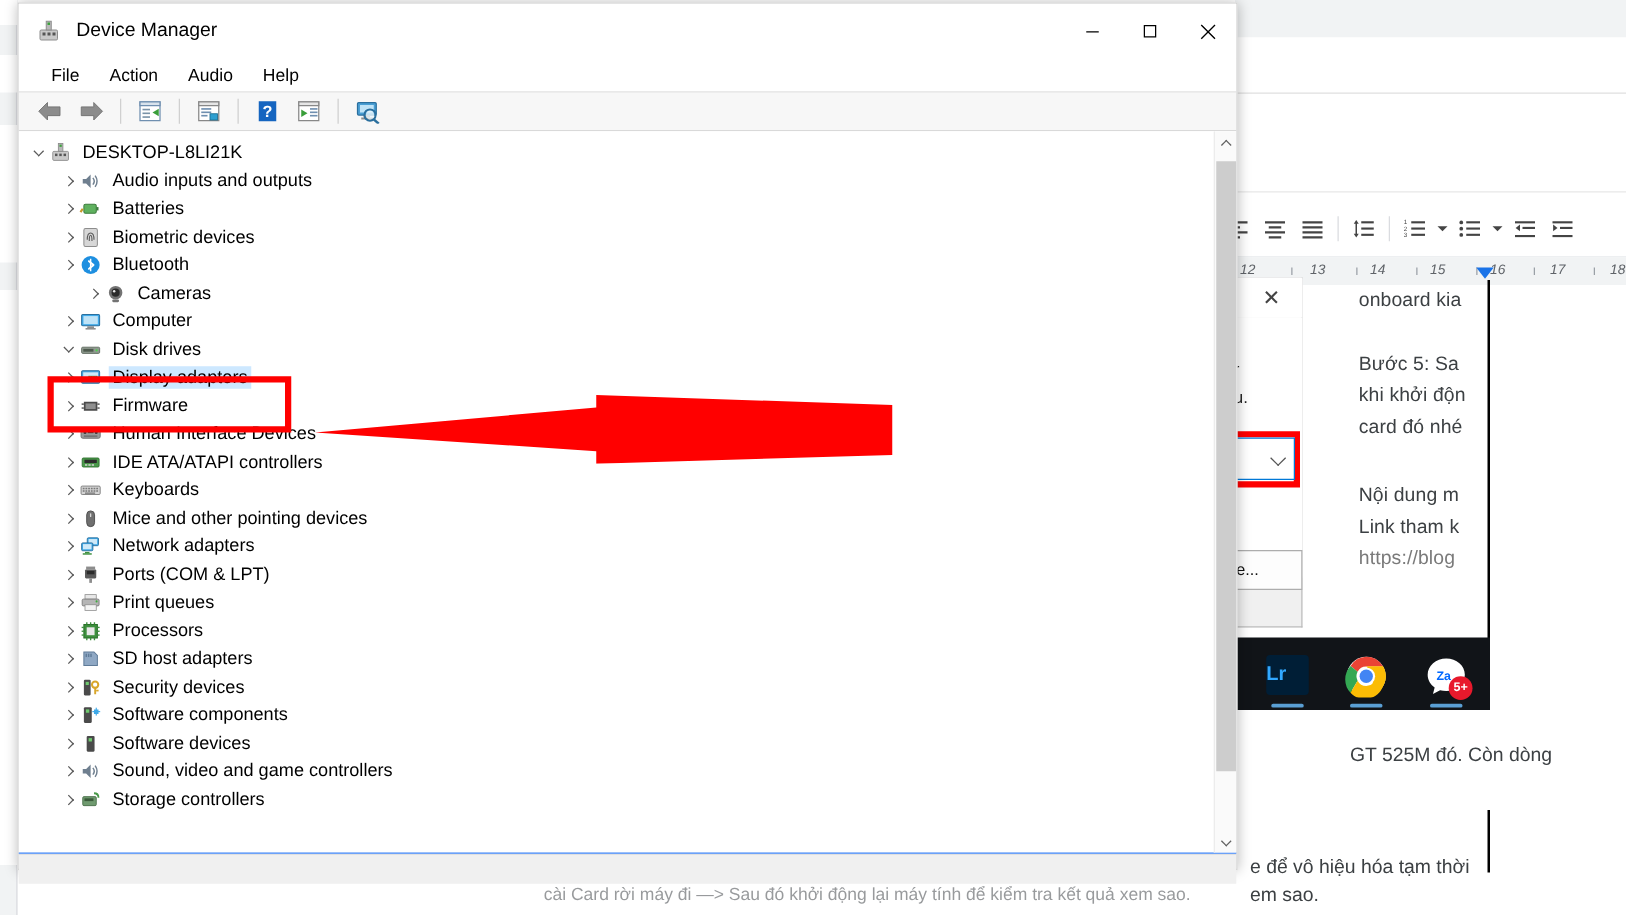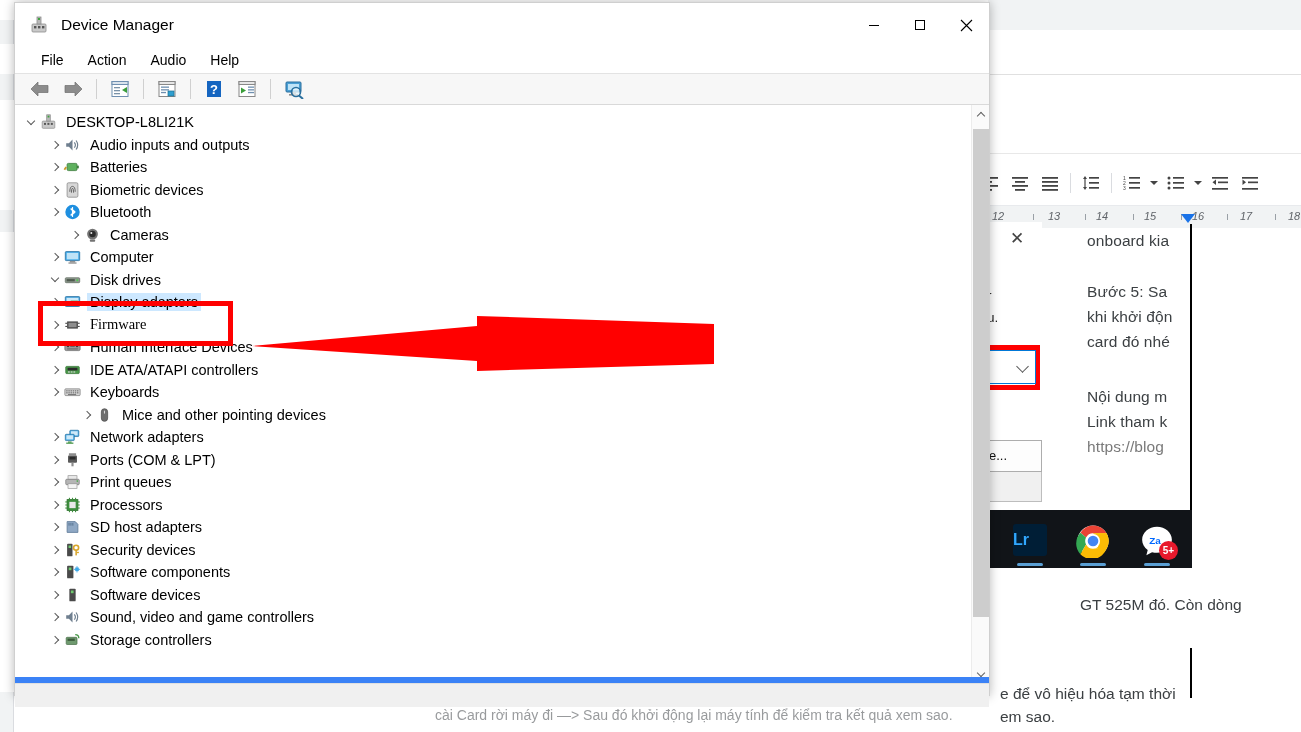--- a/index.html
+++ b/index.html
@@ -77,21 +77,21 @@
   .dm-wbtn { width:46px; height:44px; display:flex; align-items:center; justify-content:center; }
 
   .dm-menubar { height:26px; display:flex; align-items:center; padding-left:14px; gap:0px; background:#fff; font-size:14px; color:#000;}
   .dm-menu { padding:2px 12px; }
 
   .dm-toolbar { height:32px; background:#f7f7f7; border-top:1px solid #e3e3e3; border-bottom:1px solid #d9d9d9;
                 display:flex; align-items:center; padding-left:10px; gap:3px;}
   .dm-tb-btn { width:30px; height:26px; display:flex; align-items:center; justify-content:center; }
   .dm-tb-sep { width:1px; height:20px; background:#d0d0d0; margin:0 5px; }
 
-  .dm-tree-wrap { position:relative; height:578px; background:#ffffff; overflow:hidden; border-bottom:6px solid #3b82f6;}
+  .dm-tree-wrap { position:relative; height:578px; background:#ffffff; overflow:hidden; border-bottom:1px solid #3b82f6;}
   .dm-tree { position:absolute; left:0; top:6px; width:950px; }
 
   .tr-row { height:22.5px; display:flex; align-items:center; white-space:nowrap; }
   .tr-exp { width:16px; height:22px; display:flex; align-items:center; justify-content:center; }
   .chev { width:6px; height:6px; border-right:1.4px solid #5a5a5a; border-bottom:1.4px solid #5a5a5a; }
   .chev.right { transform:rotate(-45deg); }
   .chev.down  { transform:rotate(45deg); margin-top:-3px;}
   .tr-icon { width:20px; height:18px; margin-right:7px; position:relative; flex:none;}
   .tr-label { font-size:14.5px; color:#000; }
   .tr-label.sel { background:#cde8ff; padding:1px 3px; margin-left:-3px;}
@@ -549,21 +549,21 @@
             <rect x="3.4" y="5.4" width="13.2" height="8.2" fill="#cfe9f8"></rect>
             <rect x="8" y="8.5" width="8" height="5" fill="#3d8f3d"></rect>
             <rect x="9" y="9.4" width="1.4" height="1.4" fill="#d9f2d9"></rect>
             <rect x="11.2" y="9.4" width="1.4" height="1.4" fill="#d9f2d9"></rect>
             <rect x="13.4" y="9.4" width="1.4" height="1.4" fill="#d9f2d9"></rect>
               </svg>
         </div>
         <div class="tr-label sel">Display adapters</div>
       </div>
 
-      <div class="tr-row" style="padding-left:32px;font-family:Liberation Serif, serif;">
+      <div class="tr-row" style="padding-left:32px;">
         <div class="tr-exp">
               <span class="chev right"></span>
             </div>
         <div class="tr-icon">
           <svg width="19" height="18" viewBox="0 0 20 20">
             <rect x="4" y="6" width="12" height="8" fill="#4a4a4a"></rect>
             <rect x="5.5" y="7.5" width="9" height="5" fill="#8f8f8f"></rect>
             <rect x="2" y="7.5" width="2" height="1.2" fill="#4a4a4a"></rect>
                 <rect x="2" y="11" width="2" height="1.2" fill="#4a4a4a"></rect>
             <rect x="16" y="7.5" width="2" height="1.2" fill="#4a4a4a"></rect>
@@ -625,21 +625,21 @@
                   <rect x="10.2" y="10.2" width="1.6" height="1.4"></rect>
               <rect x="12.6" y="10.2" width="1.6" height="1.4"></rect>
                   <rect x="15" y="10.2" width="1.6" height="1.4"></rect>
               <rect x="5" y="12.2" width="9" height="1.2"></rect>
                 </g>
               </svg>
         </div>
         <div class="tr-label">Keyboards</div>
       </div>
 
-      <div class="tr-row" style="padding-left:32px;margin-left:32px;">
+      <div class="tr-row" style="padding-left:32px;">
         <div class="tr-exp">
               <span class="chev right"></span>
             </div>
         <div class="tr-icon">
           <svg width="19" height="18" viewBox="0 0 20 20">
             <rect x="6.5" y="3" width="7" height="14" rx="3.5" fill="#6f6f6f" stroke="#4a4a4a" stroke-width="0.8"></rect>
             <rect x="9.4" y="5" width="1.2" height="3.5" rx="0.6" fill="#d8d8d8"></rect>
               </svg>
         </div>
         <div class="tr-label">Mice and other pointing devices</div>

